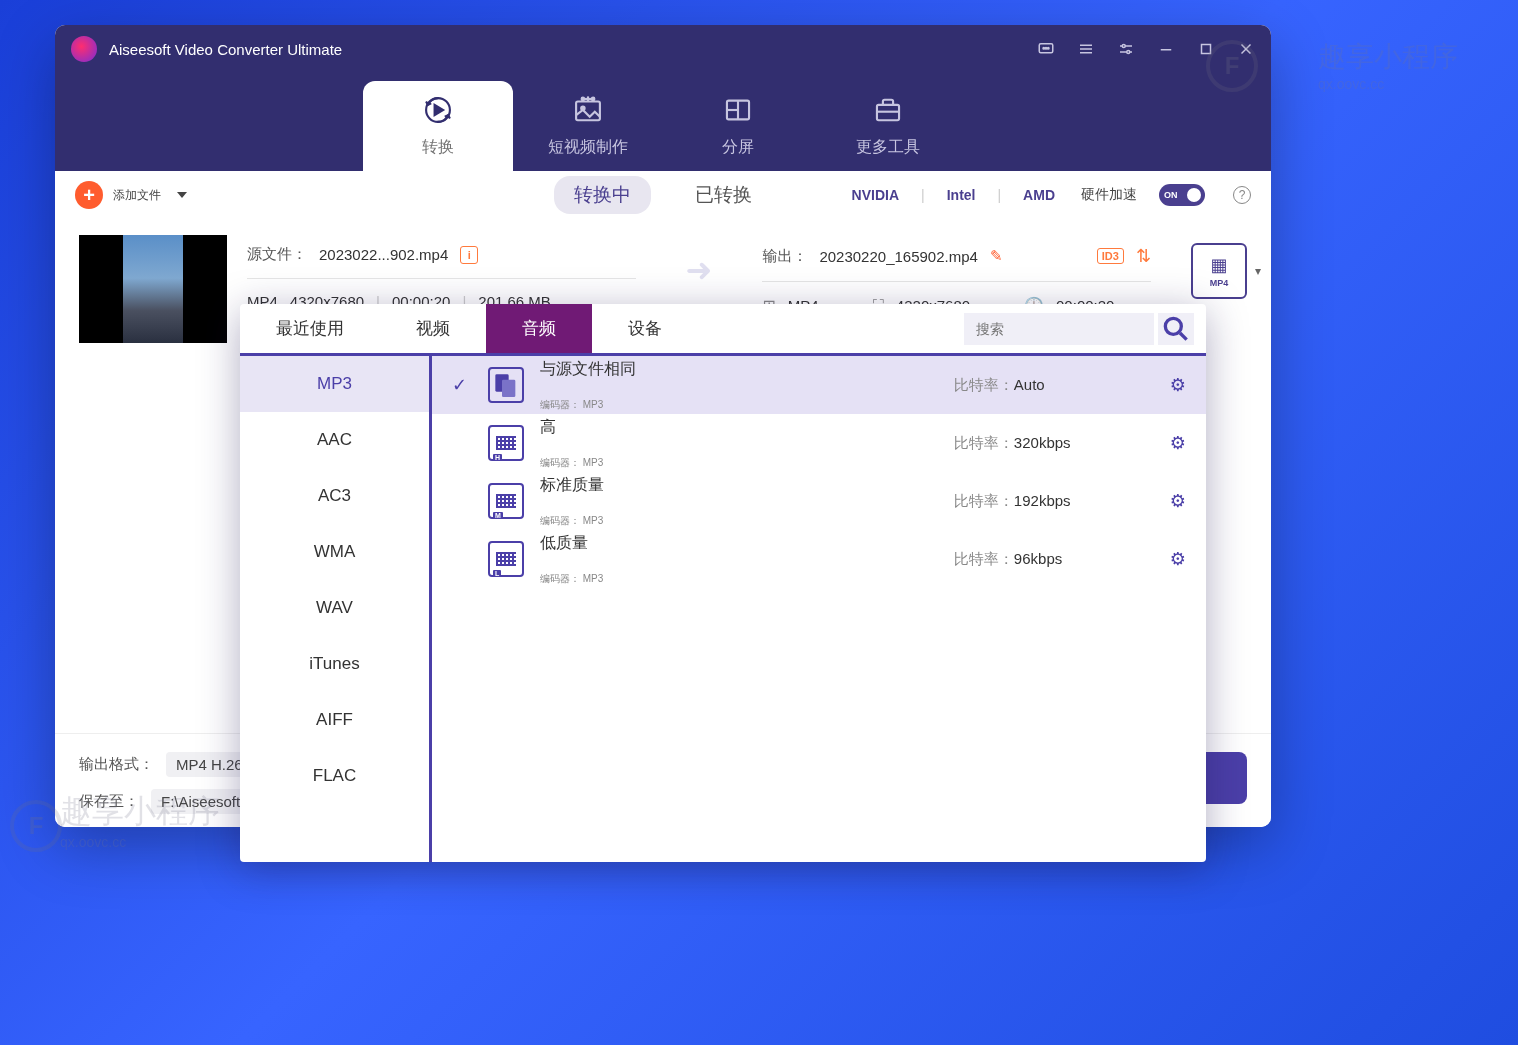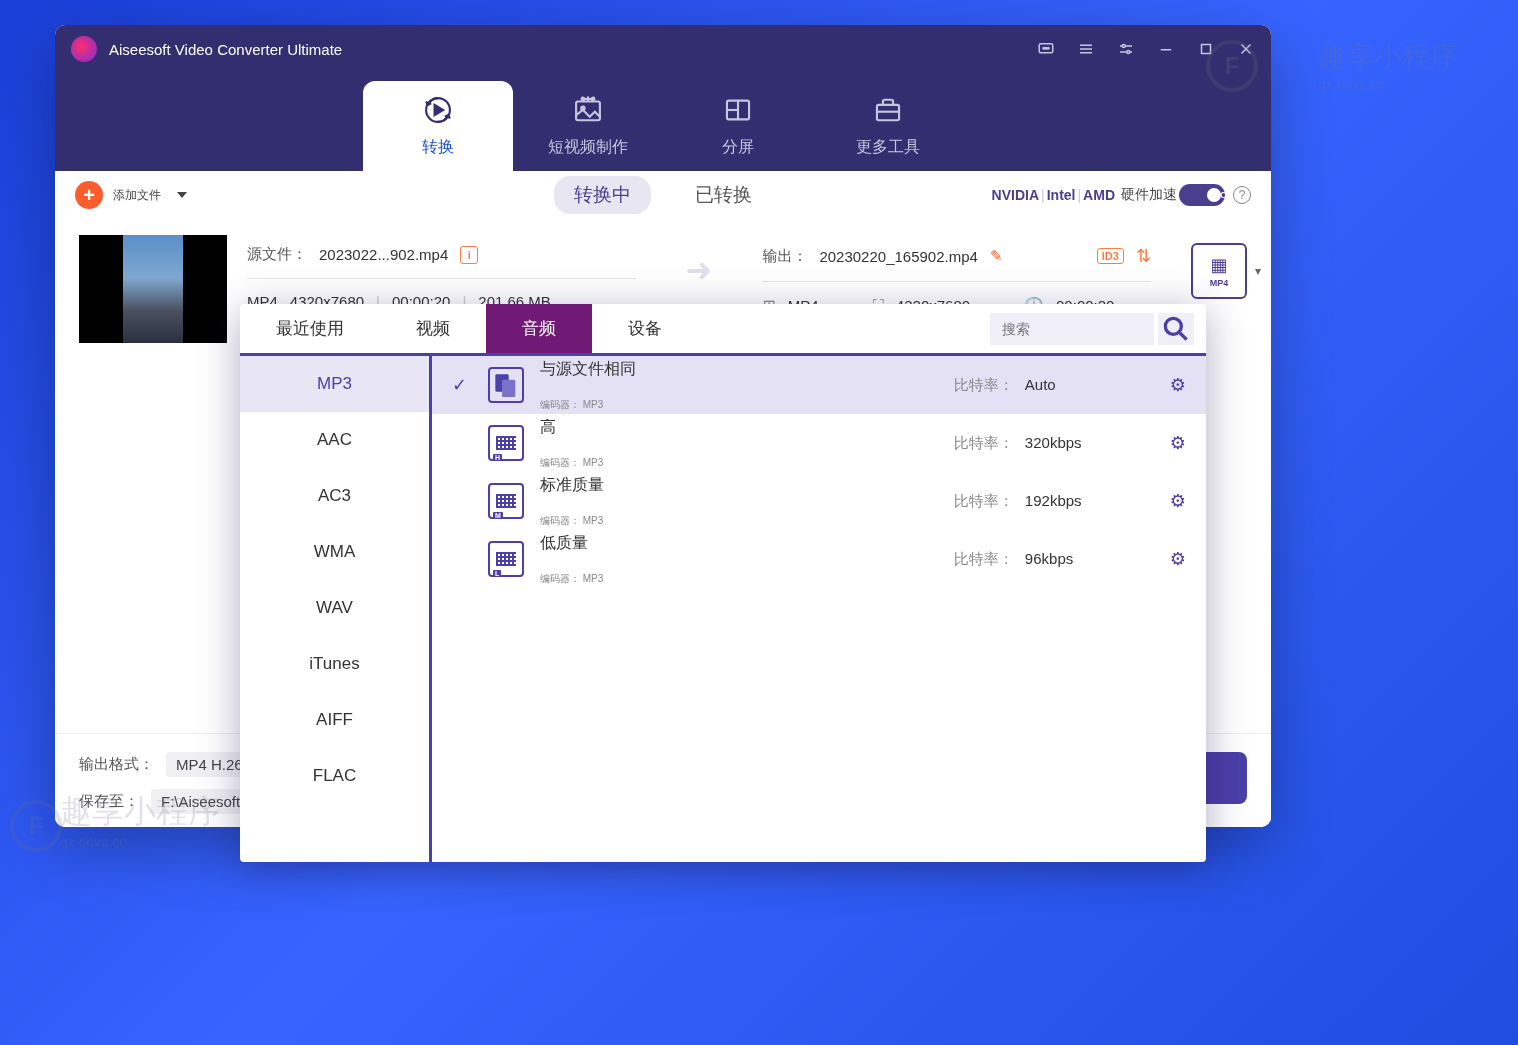--- a/index.html
+++ b/index.html
@@ -5,38 +5,38 @@
 * { margin: 0; padding: 0; box-sizing: border-box; font-family: -apple-system, "Microsoft YaHei", sans-serif; }
 body { background: linear-gradient(135deg, #1a3fd8 0%, #3764ff 50%, #1f4de0 100%); width: 1518px; height: 1045px; overflow: hidden; position: relative; }
 .app-window { position: absolute; left: 55px; top: 25px; width: 1216px; height: 802px; background: #fff; border-radius: 10px; overflow: visible; box-shadow: 0 20px 60px rgba(0,0,0,.3); }
 .titlebar { height: 48px; background: #322e6f; display: flex; align-items: center; padding: 0 16px; border-radius: 10px 10px 0 0; }
 .logo { width: 26px; height: 26px; border-radius: 50%; background: radial-gradient(circle at 40% 40%, #ff2d6f, #7a2dd6); margin-right: 12px; }
 .title { color: #fff; font-size: 15px; }
 .titlebar-right { margin-left: auto; display: flex; gap: 22px; align-items: center; }
 .tb-icon { width: 18px; height: 18px; color: #c7c5e0; cursor: pointer; display: flex; align-items: center; justify-content: center; }
 .header-nav { height: 98px; background: #322e6f; display: flex; justify-content: center; padding-top: 8px; }
 .nav-tab { width: 150px; display: flex; flex-direction: column; align-items: center; gap: 10px; color: #c7c5e0; cursor: pointer; padding-top: 12px; border-radius: 12px 12px 0 0; }
-.nav-tab.active { background: #fff; color: #1d4ed8; }
+.nav-tab.active { background: #fff; color: #737373; }
 .nav-icon { width: 34px; height: 34px; display: flex; align-items: center; justify-content: center; }
 .nav-label { font-size: 16px; }
 .toolbar { height: 48px; display: flex; align-items: center; padding: 0 20px; background: #fff; }
 .add-btn { display: flex; align-items: center; gap: 10px; cursor: pointer; }
 .plus-circle { width: 28px; height: 28px; border-radius: 50%; background: #ff5c2e; color: #fff; display: flex; align-items: center; justify-content: center; font-size: 20px; font-weight: bold; }
 .add-label { font-size: 12px; color: #444; }
 .caret-down { border-top: 6px solid #444; border-left: 5px solid transparent; border-right: 5px solid transparent; margin-left: 6px; }
 .status-tabs { margin-left: auto; margin-right: auto; display: flex; gap: 24px; align-items: center; position: absolute; left: 50%; transform: translateX(-50%); }
 .status-tab { padding: 6px 20px; border-radius: 16px; font-size: 19px; color: #555; cursor: pointer; }
 .status-tab.active { background: #e8e6f0; color: #4a3f8f; }
-.hw-accel { margin-left: auto; display: flex; align-items: center; gap: 2px; font-size: 14px; justify-content: space-between; }
+.hw-accel { margin-left: auto; display: flex; align-items: center; gap: 22px; font-size: 14px; justify-content: space-between; }
 .hw-brand { color: #4a3f8f; font-weight: 600; }
 .hw-sep { color: #ccc; }
 .hw-label { color: #444; margin-left: 4px; }
 .toggle { width: 46px; height: 22px; background: #4a3f8f; border-radius: 11px; position: relative; cursor: pointer; display: flex; align-items: center; padding: 0 4px; }
 .toggle-knob { width: 14px; height: 14px; background: #fff; border-radius: 50%; margin-left: auto; }
-.toggle-text { color: #fff; font-size: 9px; font-weight: bold; position: absolute; left: 5px; margin-left: 36px; }
+.toggle-text { color: #fff; font-size: 9px; font-weight: bold; position: absolute; left: 5px; }
 .help-icon { width: 18px; height: 18px; border: 1.5px solid #888; border-radius: 50%; display: flex; align-items: center; justify-content: center; font-size: 12px; color: #888; cursor: pointer; margin-left: 6px; }
 .file-row { padding: 16px 24px; display: flex; gap: 20px; position: relative; }
 .thumb { width: 148px; height: 108px; background: #000; display: flex; align-items: center; justify-content: center; overflow: hidden; }
 .thumb-img { width: 60px; height: 100%; background: linear-gradient(180deg, #5a8fc8 0%, #7fa8d0 40%, #4a5060 70%, #2a3040 100%); }
 .file-details { flex: 1; display: flex; gap: 40px; }
 .file-col { flex: 1; }
 .file-line { display: flex; align-items: center; gap: 12px; font-size: 15px; color: #555; padding: 10px 0; }
 .file-label { color: #555; }
 .file-value { color: #333; }
 .divider-h { height: 1px; background: #e5e5e5; margin: 4px 0; }
@@ -53,41 +53,41 @@
 .bottom-bar { position: absolute; bottom: 0; left: 0; right: 0; height: 94px; background: #fff; border-top: 1px solid #eee; padding: 12px 24px; border-radius: 0 0 10px 10px; }
 .bottom-row { display: flex; align-items: center; gap: 12px; padding: 6px 0; font-size: 15px; }
 .bottom-label { color: #555; }
 .bottom-value { background: #f0f0f3; padding: 4px 10px; border-radius: 4px; color: #444; }
 .convert-btn { position: absolute; right: 24px; top: 18px; width: 230px; height: 52px; background: #4b3fa8; border-radius: 8px; }
 .popup { position: absolute; left: 240px; top: 304px; width: 966px; height: 558px; background: #fff; box-shadow: 0 8px 40px rgba(30,20,80,.35); border-radius: 4px; z-index: 100; display: flex; flex-direction: column; }
 .popup-tabs { height: 52px; display: flex; align-items: stretch; border-bottom: 3px solid #4b3fa8; }
 .popup-tab { padding: 0 36px; display: flex; align-items: center; font-size: 17px; color: #333; cursor: pointer; }
 .popup-tab.active { background: #701a75; color: #fff; }
 .popup-search { margin-left: auto; display: flex; align-items: center; padding-right: 12px; }
-.search-box { width: 164px; height: 32px; background: #f0eff7; border: none; padding: 0 12px; font-size: 14px; color: #4b3fa8; }
+.search-box { width: 190px; height: 32px; background: #f0eff7; border: none; padding: 0 12px; font-size: 14px; color: #4b3fa8; }
 .search-btn { width: 36px; height: 32px; background: #f0eff7; margin-left: 4px; display: flex; align-items: center; justify-content: center; color: #4b3fa8; cursor: pointer; }
 .popup-body { flex: 1; display: flex; overflow: hidden; }
 .format-list { width: 192px; border-right: 3px solid #4b3fa8; overflow-y: auto; }
 .format-item { height: 56px; display: flex; align-items: center; justify-content: center; font-size: 17px; color: #333; cursor: pointer; }
 .format-item.active { background: #e8e5f5; color: #4b3fa8; font-weight: 500; }
 .profile-list { flex: 1; overflow-y: auto; }
 .profile-item { height: 58px; display: flex; align-items: center; padding: 0 20px; gap: 16px; cursor: pointer; }
 .profile-item.selected { background: #e5e1f5; }
 .check-icon { width: 20px; color: #4b3fa8; font-size: 18px; visibility: hidden; }
 .profile-item.selected .check-icon { visibility: visible; }
 .profile-icon { width: 36px; height: 36px; border: 2px solid #4b3fa8; border-radius: 4px; display: flex; flex-direction: column; align-items: center; justify-content: center; position: relative; }
 .profile-icon-dots { width: 20px; height: 14px; background: repeating-linear-gradient(0deg, #4b3fa8, #4b3fa8 2px, transparent 2px, transparent 4px), repeating-linear-gradient(90deg, #4b3fa8, #4b3fa8 2px, transparent 2px, transparent 4px); }
 .profile-icon-label { position: absolute; bottom: -2px; left: 3px; background: #4b3fa8; color: #fff; font-size: 7px; padding: 0 2px; border-radius: 1px; font-weight: bold; }
 .profile-text { flex: 1; }
 .profile-name { font-size: 16px; color: #333; }
 .profile-sub { font-size: 10px; color: #888; margin-top: 18px; }
 .profile-sub-label { color: #888; }
 .profile-bitrate { width: 200px; font-size: 15px; }
 .bitrate-label { color: #888; }
-.bitrate-value { color: #333; margin-left: 11px; }
+.bitrate-value { color: #333; margin-left: 0; }
 .gear-icon { color: #4b3fa8; font-size: 18px; cursor: pointer; }
 .watermark { position: absolute; color: rgba(120,120,140,.22); font-size: 32px; font-weight: 500; pointer-events: none; }
 .wm1 { left: 60px; top: 790px; }
 .wm2 { left: 640px; top: 425px; font-size: 26px; }
 .wm-sub { font-size: 14px; display: block; }
 .wm-circle { position: absolute; width: 52px; height: 52px; border: 4px solid rgba(110,110,130,.2); border-radius: 50%; display:flex;align-items:center;justify-content:center;font-size:24px;color:rgba(110,110,130,.25);font-weight:bold; }
 svg { width: 100%; height: 100%; }
 </style>
 </head>
 <body>

